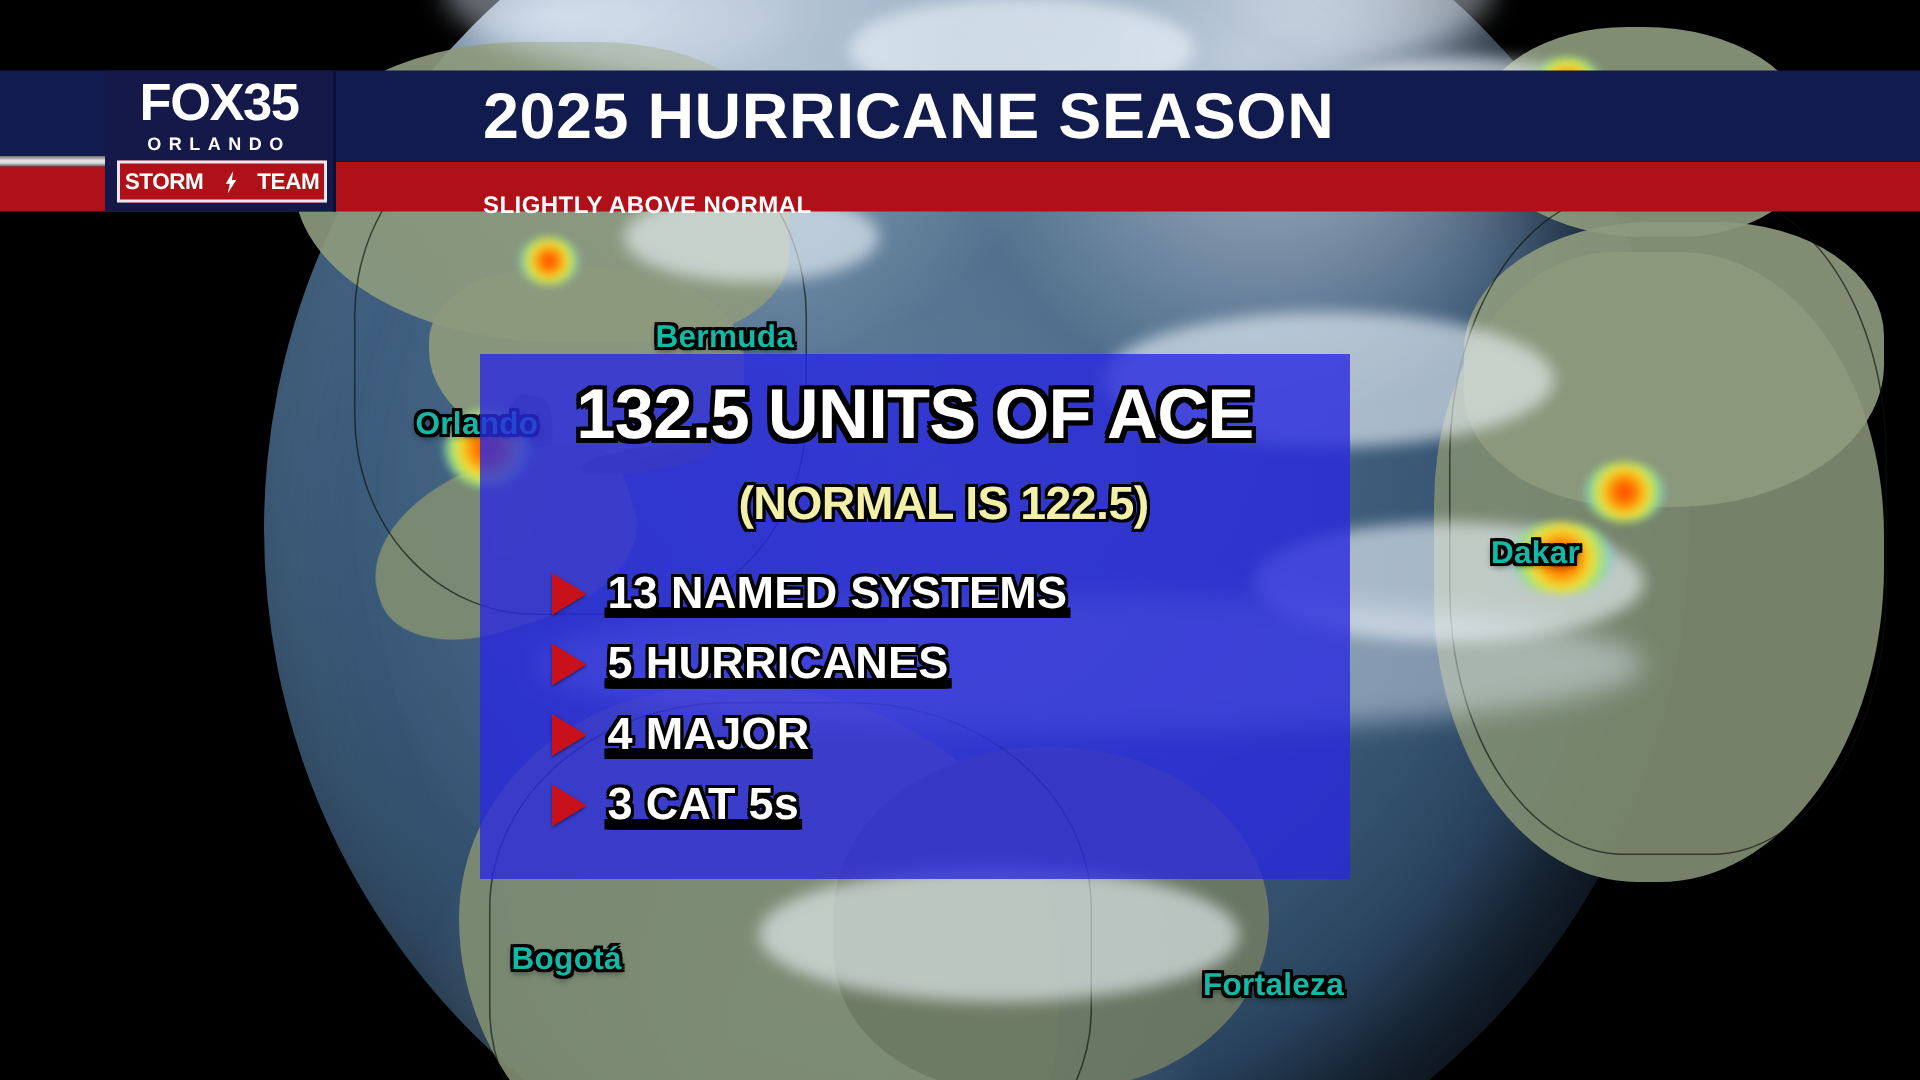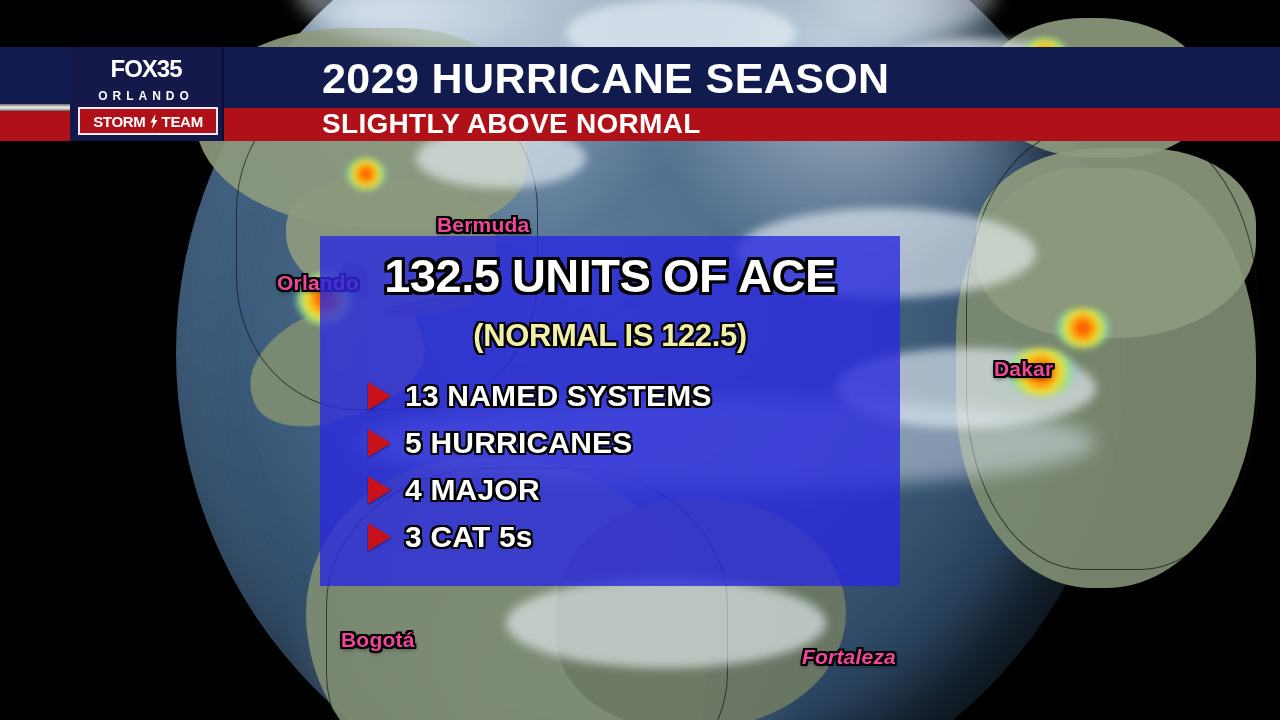--- a/index.html
+++ b/index.html
@@ -28,70 +28,71 @@
   .land.dk{background:#6d7a63;}
 
   .cloud{position:absolute;background:rgba(236,243,250,.62);border-radius:50%;filter:blur(5px);}
   .cloudb{position:absolute;background:rgba(226,238,250,.45);border-radius:50%;filter:blur(9px);}
   .storm{position:absolute;border-radius:50%;filter:blur(3px);
     background:radial-gradient(circle,#ff3b00 0%,#ff8c00 26%,#f2e23a 48%,#9fe27a 62%,rgba(120,200,235,.55) 78%,rgba(120,200,235,0) 100%);}
   .coast{position:absolute;border:1px solid rgba(10,18,12,.65);border-radius:40%;background:transparent;}
 
   
   .city{
-    position:absolute;color:#ec4899;font-weight:bold;font-size:21px;letter-spacing:.2px;
+    position:absolute;color:#14b8a6;font-weight:bold;font-size:21px;letter-spacing:.2px;
     text-shadow:-2px -2px 0 #000,2px -2px 0 #000,-2px 2px 0 #000,2px 2px 0 #000,
                  0 -2px 0 #000,0 2px 0 #000,-2px 0 0 #000,2px 0 0 #000, 0 2px 5px rgba(0,0,0,.8);
     white-space:nowrap;
   }
 
   
   .banner-navy{position:absolute;left:0;top:47px;width:1280px;height:61px;background:#111b4d;}
   .banner-red{position:absolute;left:0;top:108px;width:1280px;height:33px;background:#b01119;}
   .banner-title{
     position:absolute;left:322px;top:52px;width:860px;height:52px;line-height:52px;
     color:#fff;font-size:43px;font-weight:bold;letter-spacing:.4px;white-space:nowrap;
   }
   .banner-sub{
-    position:absolute;left:322px;top:110px;height:28px;line-height:28px;
-    color:#fff;font-size:28px;font-weight:bold;letter-spacing:.3px;white-space:nowrap;
+    position:absolute;left:322px;top:124px;height:28px;line-height:28px;
+    color:#fff;font-size:16px;font-weight:bold;letter-spacing:.3px;white-space:nowrap;
   }
   .white-rule{position:absolute;left:0;top:104px;width:73px;height:7px;
     background:linear-gradient(180deg,#6c6c6c,#e9e9e9 45%,#d0d0d0 70%,#5a5a5a);}
 
   
   .logo{position:absolute;left:70px;top:47px;width:152px;height:94px;background:#14194a;
         border-right:2px solid #0b0f33;}
   .logo-row1{position:absolute;left:0;top:3px;width:152px;text-align:center;
-    color:#fff;font-size:24px;font-weight:bold;letter-spacing:-1px;line-height:38px;}
+    color:#fff;font-size:35px;font-weight:bold;letter-spacing:-1px;line-height:38px;}
   .logo-row1 .thin{font-weight:bold;}
   .logo-row2{position:absolute;left:0;top:42px;width:152px;text-align:center;
     color:#fff;font-size:12px;font-weight:bold;letter-spacing:5px;line-height:14px;}
   .logo-row3{position:absolute;left:8px;top:60px;width:136px;height:24px;background:#b01119;
-    border:2px solid #e9e9f2;display:flex;align-items:center;justify-content:center;gap:4px;}
+    border:2px solid #e9e9f2;display:flex;align-items:center;justify-content:center;gap:14px;}
   .logo-row3 span{color:#fff;font-size:15px;font-weight:bold;letter-spacing:-.3px;line-height:15px;}
   .bolt{display:inline-block;width:8px;height:15px;}
 
   
   .panel{position:absolute;left:320px;top:236px;width:580px;height:350px;
          background:rgba(41,41,222,.80);}
   .panel-head{
     position:absolute;left:0;top:14px;width:580px;text-align:center;
     color:#fff;font-size:47px;font-weight:bold;letter-spacing:-.5px;line-height:52px;white-space:nowrap;
     text-shadow:-3px -3px 0 #000,3px -3px 0 #000,-3px 3px 0 #000,3px 3px 0 #000,
                  0 -3px 0 #000,0 3px 0 #000,-3px 0 0 #000,3px 0 0 #000;
   }
   .panel-sub{
     position:absolute;left:0;top:82px;width:580px;text-align:center;
     color:#f2f0a8;font-size:31px;font-weight:bold;letter-spacing:-.4px;line-height:36px;white-space:nowrap;
     text-shadow:-2px -2px 0 #000,2px -2px 0 #000,-2px 2px 0 #000,2px 2px 0 #000,
                  0 -2px 0 #000,0 2px 0 #000,-2px 0 0 #000,2px 0 0 #000;
+    padding-left:19px;
   }
   .bullets{position:absolute;left:48px;top:136px;width:532px;}
-  .bullet{display:flex;align-items:center;height:47px;margin-bottom:0;}
+  .bullet{display:flex;align-items:center;height:47px;margin-bottom:0;text-decoration:underline;}
   .bullet .tri{
     width:0;height:0;flex:0 0 auto;margin-right:14px;
     border-left:23px solid #c8111b;border-top:14px solid transparent;border-bottom:14px solid transparent;
     filter:drop-shadow(0 1px 1px rgba(0,0,0,.5));
   }
   .bullet .btxt{
     color:#fff;font-size:30px;font-weight:bold;letter-spacing:.2px;line-height:34px;white-space:nowrap;
     text-shadow:-2px -2px 0 #000,2px -2px 0 #000,-2px 2px 0 #000,2px 2px 0 #000,
                  0 -2px 0 #000,0 2px 0 #000,-2px 0 0 #000,2px 0 0 #000;
   }
@@ -162,25 +163,25 @@
         <div class="btxt">4 MAJOR</div>
       </div>
       <div class="bullet">
         <div class="tri"></div>
         <div class="btxt">3 CAT 5s</div>
       </div>
     </div>
   </div>
 
   <div class="city" style="left:341px;top:582px;margin-top:46px;">Bogotá</div>
-  <div class="city" style="left:802px;top:645px;font-style:italic;">Fortaleza</div>
+  <div class="city" style="left:802px;top:645px;">Fortaleza</div>
 
   <div class="banner-navy"></div>
   <div class="banner-red"></div>
-  <div class="banner-title">2029 HURRICANE SEASON</div>
+  <div class="banner-title">2025 HURRICANE SEASON</div>
   <div class="banner-sub">SLIGHTLY ABOVE NORMAL</div>
   <div class="white-rule"></div>
 
   <div class="logo">
     <div class="logo-row1">
       <span>FOX</span><span class="thin">35</span>
     </div>
     <div class="logo-row2">ORLANDO</div>
     <div class="logo-row3">
       <span>STORM</span>

